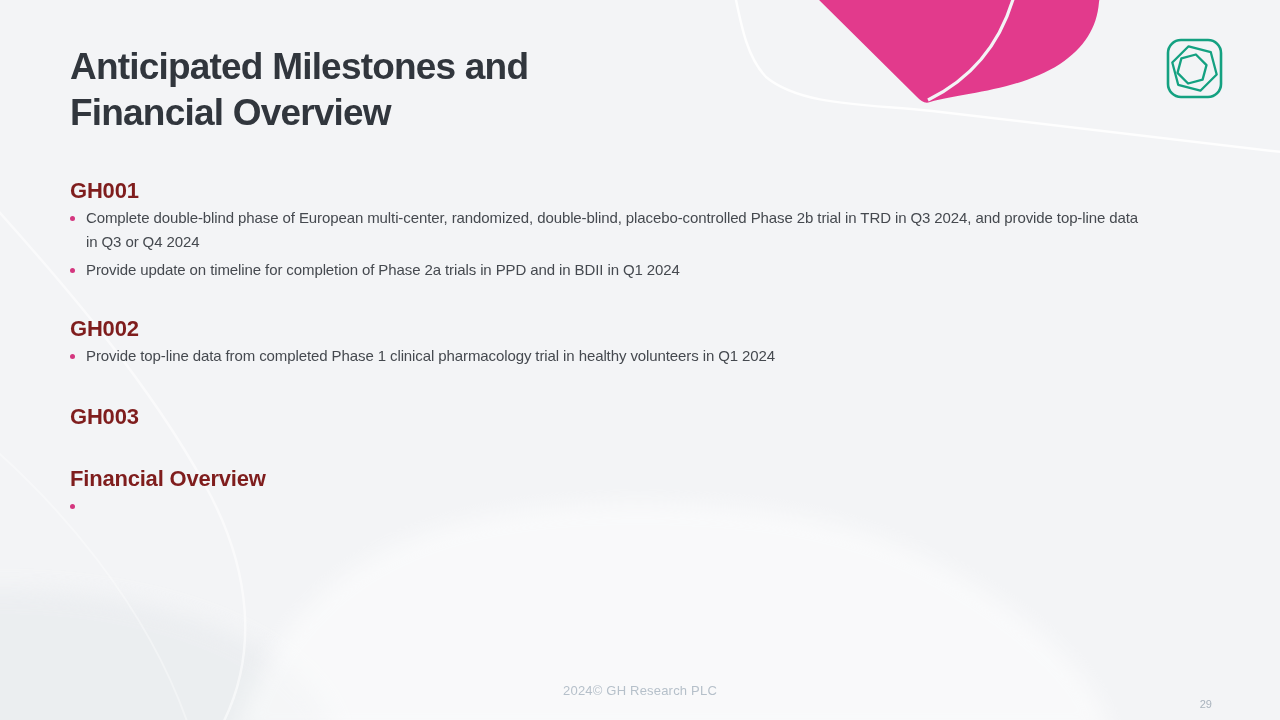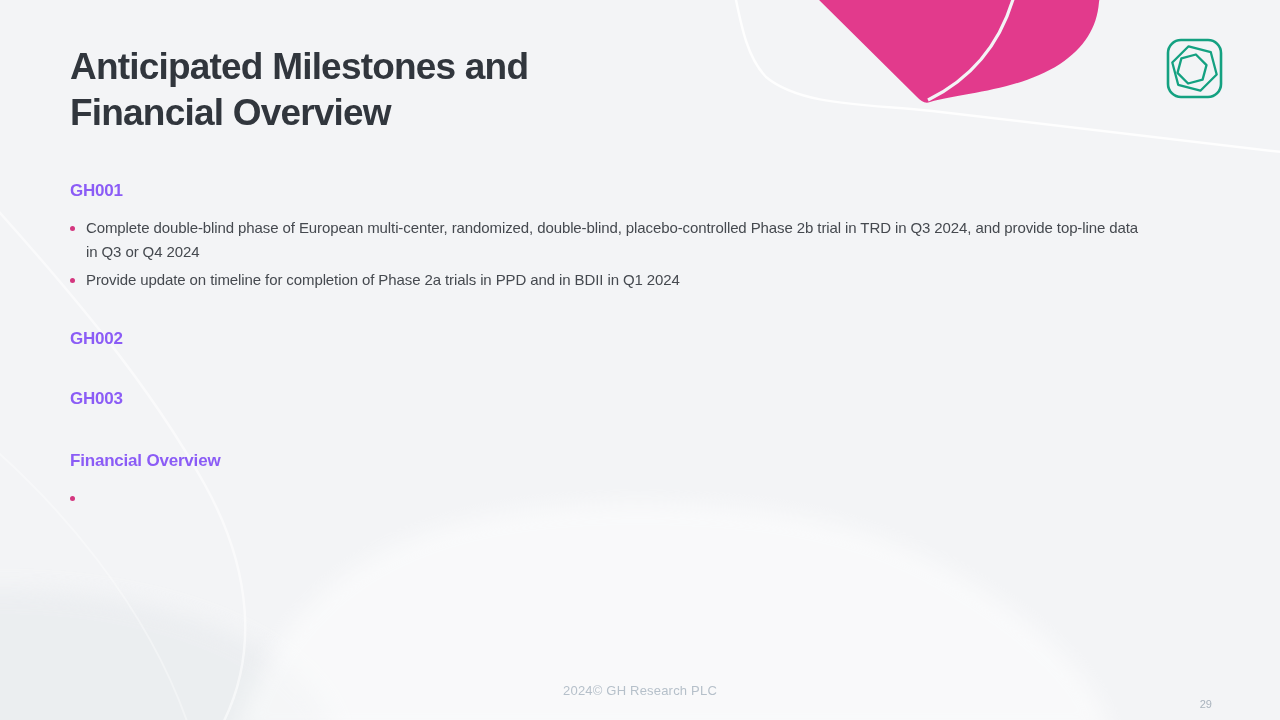--- a/index.html
+++ b/index.html
@@ -13,28 +13,28 @@
   .bg-layer { position:absolute; inset:0; pointer-events:none; }
   .pink-shape { position:absolute; left:0; top:0; pointer-events:none; }
   .logo { position:absolute; left:1166px; top:38px; width:57px; height:61px; }
 
   .content { position:absolute; left:70px; top:44px; width:1092px; }
   .title {
     font-size:37px; line-height:46px; font-weight:bold;
     letter-spacing:-0.8px; color:#31363d;
   }
   .sec h2 {
-    font-size:17px; line-height:22px; font-weight:bold;
-    letter-spacing:-0.2px; color:#8b5cf6;
+    font-size:22px; line-height:22px; font-weight:bold;
+    letter-spacing:-0.2px; color:#7f1d1d;
   }
   .sec { margin-top:36px; }
   .sec.s1 { margin-top:44px; }
   .sec.s3 { margin-top:38px; }
   .sec.s4 { margin-top:40px; }
-  .sec ul { list-style:none; margin-top:14px; }
+  .sec ul { list-style:none; margin-top:4px; }
   .sec li {
     display:flex; align-items:flex-start; gap:11px;
     font-size:15px; line-height:24px; letter-spacing:-0.1px;
     color:#45494f; margin-bottom:4px; max-width:1075px;
   }
   .dot {
     flex:0 0 auto; width:5px; height:5px; border-radius:50%;
     background:#d4367f; margin-top:10px;
   }
   .footer-copy {
@@ -93,20 +93,26 @@
         </li>
         <li>
           <span class="dot"></span>
           <span>Provide update on timeline for completion of Phase 2a trials in PPD and in BDII in Q1 2024</span>
         </li>
       </ul>
     </section>
 
     <section class="sec s2">
       <h2>GH002</h2>
+      <ul>
+        <li>
+          <span class="dot"></span>
+          <span>Provide top-line data from completed Phase 1 clinical pharmacology trial in healthy volunteers in Q1 2024</span>
+        </li>
+      </ul>
     </section>
 
     <section class="sec s3">
       <h2>GH003</h2>
     </section>
 
     <section class="sec s4">
       <h2>Financial Overview</h2>
       <ul>
         <li>

